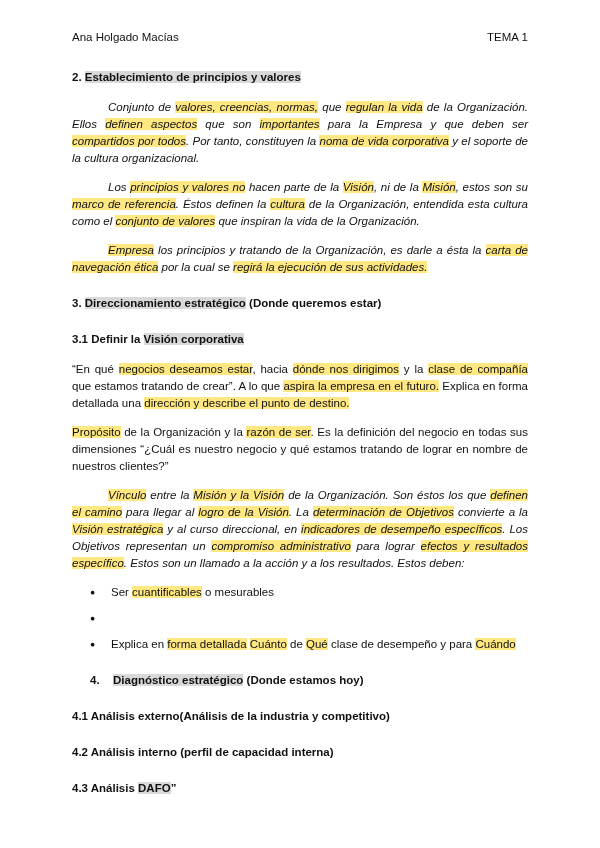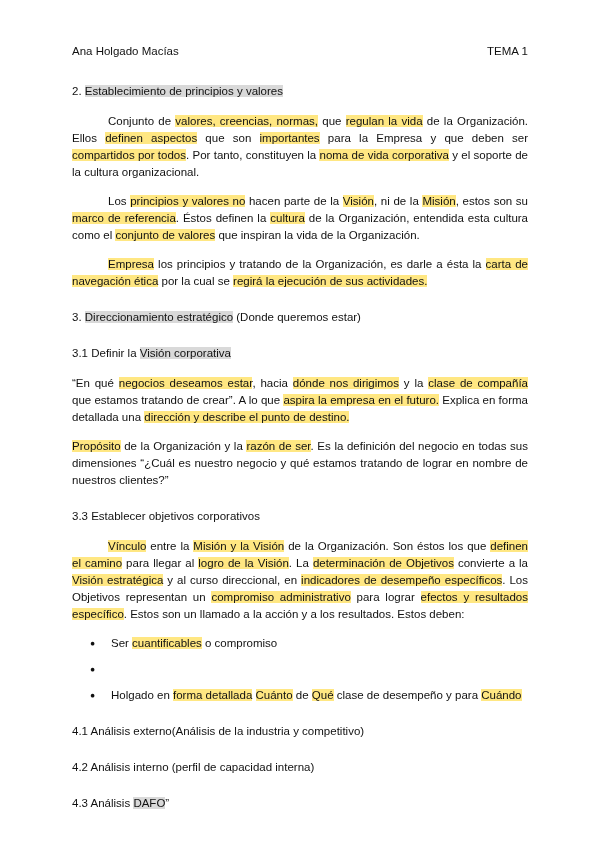--- a/index.html
+++ b/index.html
@@ -7,38 +7,38 @@
   body {
     width: 600px;
     height: 848px;
     font-family: "Liberation Sans", sans-serif;
     color: #111111;
     overflow: hidden;
   }
   .page {
     width: 600px;
     height: 840px;
-    padding: 44px 72px 30px 72px;
+    padding: 30px 72px 30px 72px;
     background: #ffffff;
   }
   .doc-header {
     display: flex;
     justify-content: space-between;
     font-size: 11.5px;
     line-height: 15px;
     margin-bottom: 24px;
   }
   .block {
     font-size: 11.5px;
     line-height: 17px;
     margin-bottom: 12px;
   }
-  .heading { font-weight: normal; margin-top: 19px; margin-bottom: 13px; }
+  .heading { font-weight: bold; margin-top: 19px; margin-bottom: 13px; }
   .paragraph { text-align: justify; }
-  .paragraph.indent { text-indent: 36px; }
+  .paragraph.indent { text-indent: 36px; font-style: italic; }
   .bullet { display: flex; margin-left: 18px; margin-bottom: 9px; }
   .bullet .dot { flex: none; width: 21px; font-size: 8.5px; line-height: 17px; }
   .numbered { padding-left: 18px; }
   .marker { display: inline-block; min-width: 23px; }
   .hl-yellow { background: #ffe782; text-align: center; }
   .hl-gray { background: #d9d9d9; }
 </style>
 </head>
 <body>
 
@@ -49,30 +49,30 @@
   </div>
   <div>
       <div class="block heading"><span class="txt"><span>2. </span><span class="hl-gray">Establecimiento de principios y valores</span></span></div>
       <div class="block paragraph indent"><span class="txt"><span>Conjunto de </span><span class="hl-yellow">valores, creencias, normas,</span><span> que </span><span class="hl-yellow">regulan la vida</span><span> de la Organización. Ellos </span><span class="hl-yellow">definen aspectos</span><span> que son </span><span class="hl-yellow">importantes</span><span> para la Empresa y que deben ser </span><span class="hl-yellow">compartidos por todos</span><span>. Por tanto, constituyen la </span><span class="hl-yellow">noma de vida corporativa</span><span> y el soporte de la cultura organizacional.</span></span></div>
       <div class="block paragraph indent"><span class="txt"><span>Los </span><span class="hl-yellow">principios y valores no</span><span> hacen parte de la </span><span class="hl-yellow">Visión</span><span>, ni de la </span><span class="hl-yellow">Misión</span><span>, estos son su </span><span class="hl-yellow">marco de referencia</span><span>. Éstos definen la </span><span class="hl-yellow">cultura</span><span> de la Organización, entendida esta cultura como el </span><span class="hl-yellow">conjunto de valores</span><span> que inspiran la vida de la Organización.</span></span></div>
       <div class="block paragraph indent"><span class="txt"><span class="hl-yellow">Empresa</span><span> los principios y tratando de la Organización, es darle a ésta la </span><span class="hl-yellow">carta de navegación ética</span><span> por la cual se </span><span class="hl-yellow">regirá la ejecución de sus actividades.</span></span></div>
       <div class="block heading"><span class="txt"><span>3. </span><span class="hl-gray">Direccionamiento estratégico</span><span> (Donde queremos estar)</span></span></div>
       <div class="block heading"><span class="txt"><span>3.1 Definir la </span><span class="hl-gray">Visión corporativa</span></span></div>
       <div class="block paragraph"><span class="txt"><span> “En qué </span><span class="hl-yellow">negocios deseamos estar</span><span>, hacia </span><span class="hl-yellow">dónde nos dirigimos</span><span> y la </span><span class="hl-yellow">clase de compañía</span><span> que estamos tratando de crear”. A lo que </span><span class="hl-yellow">aspira la empresa en el futuro.</span><span> Explica en forma detallada una </span><span class="hl-yellow">dirección y describe el punto de destino.</span></span></div>
       <div class="block paragraph"><span class="txt"><span class="hl-yellow">Propósito</span><span> de la Organización y la </span><span class="hl-yellow">razón de ser</span><span>. Es la definición del negocio en todas sus dimensiones “¿Cuál es nuestro negocio y qué estamos tratando de lograr en nombre de nuestros clientes?”</span></span></div>
-      <div class="block heading"><span class="txt"><span>3.3 Establecer objetivos corporativos</span></span></div>
       <div class="block paragraph indent"><span class="txt"><span class="hl-yellow">Vínculo</span><span> entre la </span><span class="hl-yellow">Misión y la Visión</span><span> de la Organización. Son éstos los que </span><span class="hl-yellow">definen el camino</span><span> para llegar al </span><span class="hl-yellow">logro de la Visión</span><span>. La </span><span class="hl-yellow">determinación de Objetivos</span><span> convierte a la </span><span class="hl-yellow">Visión estratégica</span><span> y al curso direccional, en </span><span class="hl-yellow">indicadores de desempeño específicos</span><span>. Los Objetivos representan un </span><span class="hl-yellow">compromiso administrativo</span><span> para lograr </span><span class="hl-yellow">efectos y resultados específico</span><span>. Estos son un llamado a la acción y a los resultados. Estos deben:</span></span></div>
       <div class="block bullet">
         <span class="dot">●</span>
-        <span class="txt"><span>Ser </span><span class="hl-yellow">cuantificables</span><span> o compromiso</span></span>
+        <span class="txt"><span>Ser </span><span class="hl-yellow">cuantificables</span><span> o mesurables</span></span>
       </div>
       <div class="block bullet">
         <span class="dot">●</span>
       </div>
       <div class="block bullet">
         <span class="dot">●</span>
-        <span class="txt"><span>Holgado en </span><span class="hl-yellow">forma detallada</span><span> </span><span class="hl-yellow">Cuánto</span><span> de </span><span class="hl-yellow">Qué</span><span> clase de desempeño y para </span><span class="hl-yellow">Cuándo</span></span>
+        <span class="txt"><span>Explica en </span><span class="hl-yellow">forma detallada</span><span> </span><span class="hl-yellow">Cuánto</span><span> de </span><span class="hl-yellow">Qué</span><span> clase de desempeño y para </span><span class="hl-yellow">Cuándo</span></span>
       </div>
+      <div class="block heading numbered"><span class="marker">4.</span><span class="txt"><span class="hl-gray">Diagnóstico estratégico</span><span> (Donde estamos hoy)</span></span></div>
       <div class="block heading"><span class="txt"><span>4.1 Análisis externo(Análisis de la industria y competitivo)</span></span></div>
       <div class="block heading"><span class="txt"><span>4.2 Análisis interno (perfil de capacidad interna)</span></span></div>
       <div class="block heading"><span class="txt"><span>4.3 Análisis </span><span class="hl-gray">DAFO</span><span>”</span></span></div>
     </div>
 </div>
 
 </body></html>

